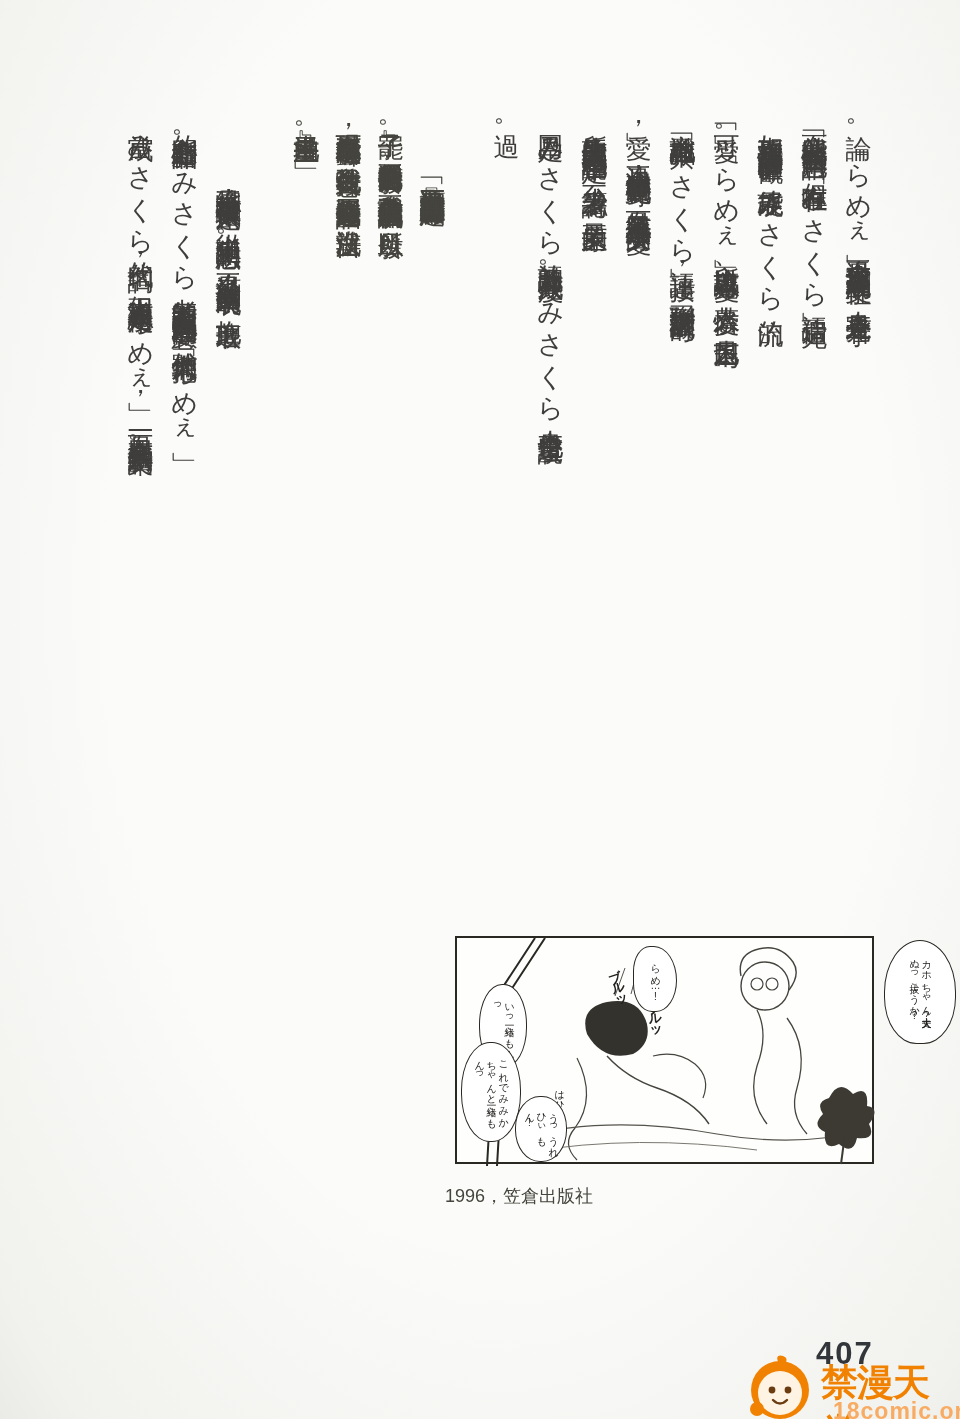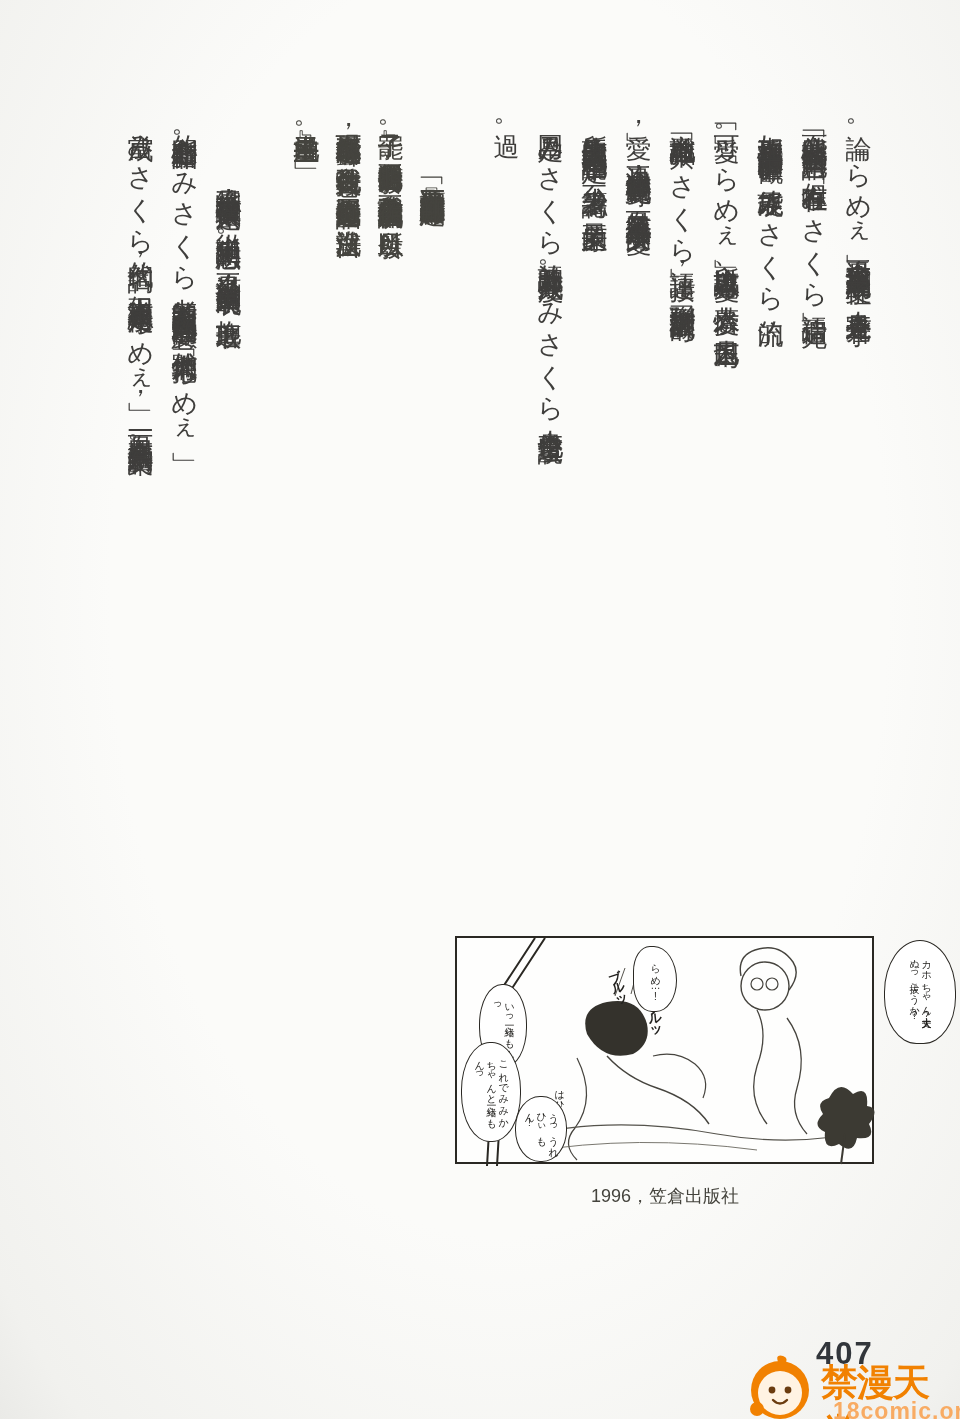--- a/index.html
+++ b/index.html
@@ -42,21 +42,21 @@
     font-weight:bold; font-size:13px; color:#23221f;
     writing-mode:vertical-rl; text-orientation:upright;
   }
   .caption {
     position:absolute; left:445px; top:1180px; width:440px;
     font-family:"Liberation Sans","DejaVu Sans",sans-serif;
     font-size:19px; color:#37362f; line-height:32px;
   }
   .caption .lbl { font-weight:bold; }
   .caption .ttl { font-weight:600; }
-  .caption .src { font-weight:normal; font-size:18px; color:#45443d;text-align:center; }
+  .caption .src { font-weight:normal; font-size:18px; color:#45443d; }
 
   .pageno {
     position:absolute; left:816px; top:1336px; z-index:3;
     font-family:"Liberation Sans","DejaVu Sans",sans-serif;
     font-size:31px; font-weight:bold; letter-spacing:2px; color:#32363b;
   }
   .watermark { position:absolute; left:745px; top:1352px; z-index:2; width:215px; }
   .wm-title {
     position:absolute; left:76px; top:6px;
     font-family:"Liberation Sans","DejaVu Sans",sans-serif;

